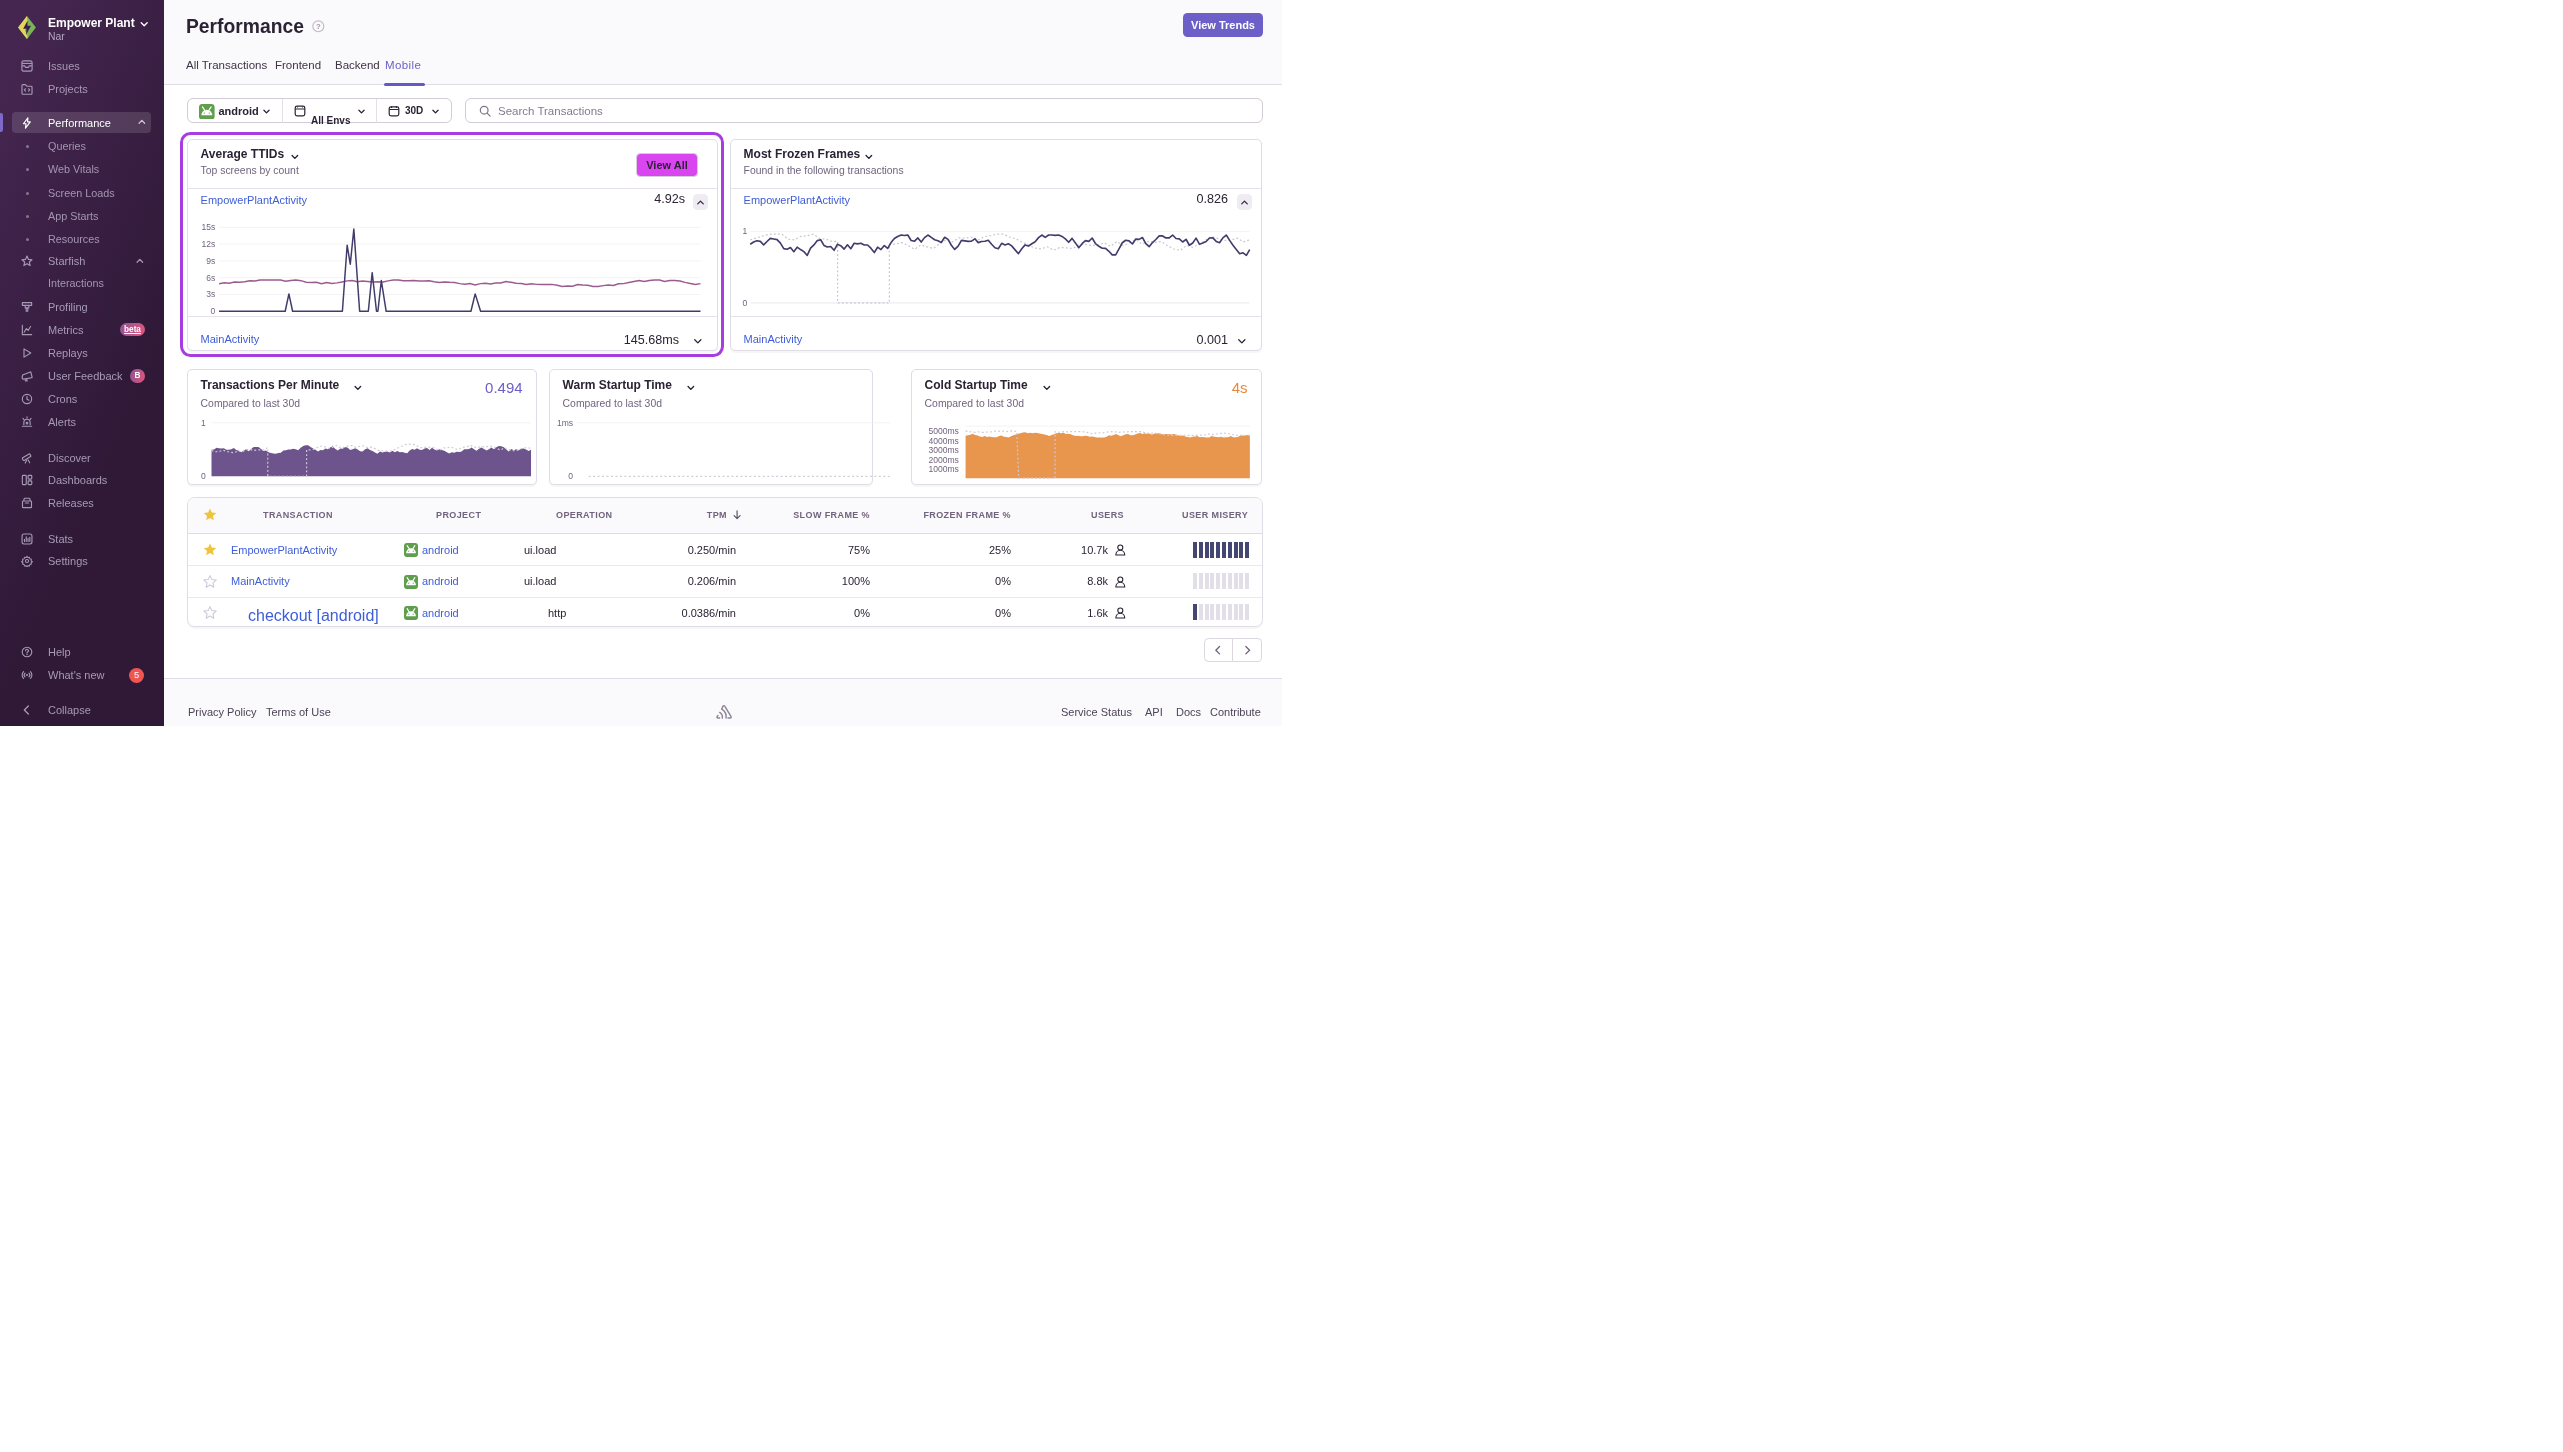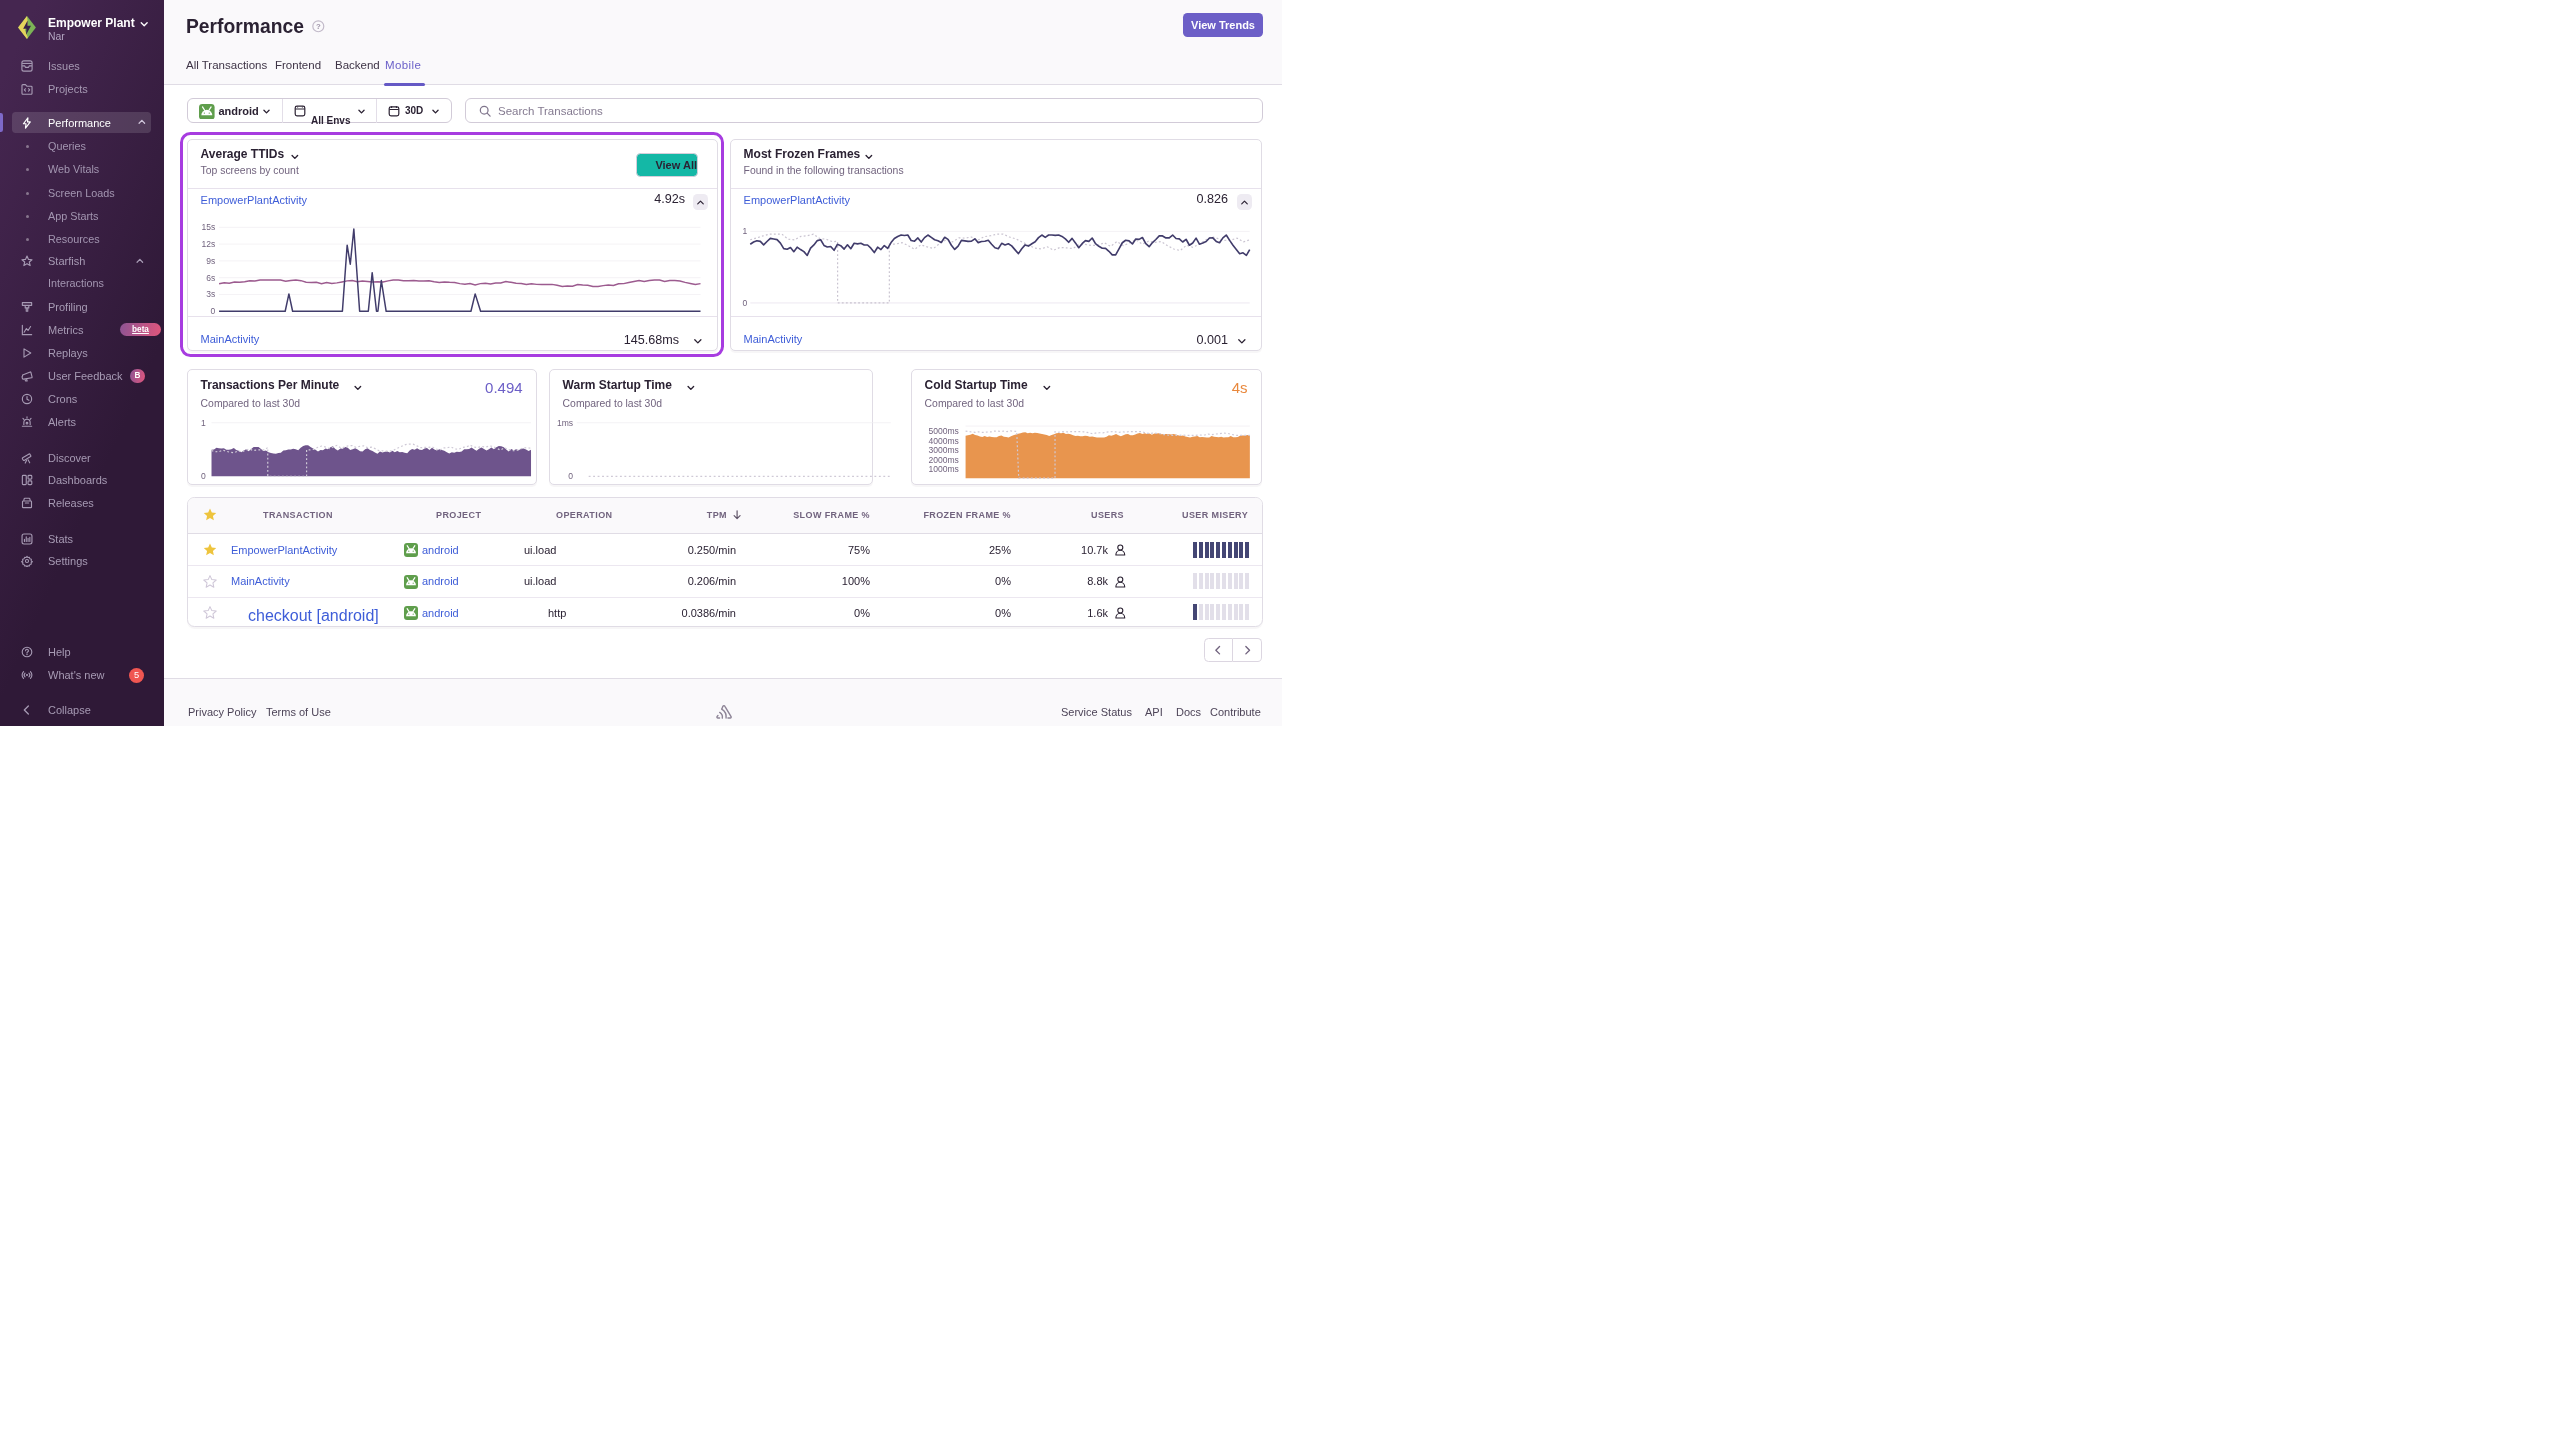--- a/index.html
+++ b/index.html
@@ -99,21 +99,21 @@
       </svg>
       <span class="lbl">Profiling</span>
     </div>
   <div class="nav-item" style="top:320px">
       <svg class="ico" viewBox="0 0 16 16" fill="none" stroke="#a79bb4" stroke-width="1.5">
         <path d="M1.8,1.8 v12.4 h12.4" stroke-linecap="round"></path>
         <path d="M4.2,11 L7.2,6 L9.4,8.6 L12.8,3.4" stroke-linecap="round" stroke-linejoin="round"></path>
       </svg>
       <span class="lbl">Metrics</span>
     </div>
-  <div class="pill" style="left:120px;top:323px;width:41px;height:13.4px;line-height:13.4px;text-decoration:underline;">beta</div>
+  <div class="pill" style="left:120px;top:323px;width:25px;height:13.4px;line-height:13.4px;text-decoration:underline;">beta</div>
   <div class="nav-item" style="top:343px">
       <svg class="ico" viewBox="0 0 16 16" fill="none" stroke="#a79bb4" stroke-width="1.5">
         <path d="M4,2.5 L13,8 L4,13.5 Z" stroke-linejoin="round"></path>
       </svg>
       <span class="lbl">Replays</span>
     </div>
   <div class="nav-item" style="top:366px">
       <svg class="ico" viewBox="0 0 16 16" fill="none" stroke="#a79bb4" stroke-width="1.5">
         <path d="M1.6,5.6 L11.8,1.6 a0.7,0.7 0 0 1 0.9,0.5 l1.6,6.4 a0.7,0.7 0 0 1 -0.6,0.9 L3.2,11.2 a1.6,1.6 0 0 1 -1.9,-1.2 l-0.3,-1.2 a1.6,1.6 0 0 1 0.6,-1.7 Z" stroke-linejoin="round" transform="translate(0.5,1)"></path>
         <path d="M5.4,12.6 l0.6,2 h2.2 l-0.8,-2.8" stroke-linejoin="round"></path>
@@ -254,21 +254,21 @@
 </div>
 
 <div class="abs" style="left:180px;top:132px;width:544px;height:225px;border:3.7px solid #a73ce0;border-radius:10.4px;z-index:3;"></div>
 
 <div class="card" style="left:187px;top:139px;width:531px;height:212px;">
   <span class="ctitle" style="top:6.7px">Average TTIDs</span>
   <svg class="abs" style="left:102px;top:12px" width="9.7" height="9.7" viewBox="0 0 14 14">
       <path d="M3,5 L7,9.2 L11,5" fill="none" stroke="#2b2233" stroke-width="2" stroke-linecap="round" stroke-linejoin="round"></path>
     </svg>
   <span class="csub" style="top:25px">Top screens by count</span>
-  <div class="abs" style="left:448px;top:12.6px;width:62px;height:24px;border:0.7px solid #d5cfdb;border-radius:4.5px;font-size:11px;font-weight:bold;color:#2b2233;text-align:right;line-height:23px;background:#14b8a6;">View All</div>
+  <div class="abs" style="left:448px;top:12.6px;width:62px;height:24px;border:0.7px solid #d5cfdb;border-radius:4.5px;font-size:11px;font-weight:bold;color:#2b2233;text-align:center;line-height:23px;background:#d946ef;">View All</div>
   <div class="abs" style="left:0;top:48px;width:100%;border-top:0.7px solid #e7e1ec;"></div>
   <span class="abs link" style="left:12.6px;top:54px;font-size:11px;">EmpowerPlantActivity</span>
   <span class="abs" style="right:32px;top:52px;font-size:12.6px;color:#2b2233;">4.92s</span>
   <div class="abs" style="left:505px;top:54px;width:15px;height:15.6px;background:#eeebf2;border-radius:4.5px;"></div>
   <svg class="abs" style="left:508px;top:59px" width="9" height="7.4" viewBox="0 0 14 12">
       <path d="M2.5,8 L7,3.4 L11.5,8" fill="none" stroke="#2b2233" stroke-width="1.9" stroke-linecap="round" stroke-linejoin="round"></path>
     </svg>
   <svg class="abs" style="left:11px;top:80px" width="503" height="102" viewBox="0 0 677 137">
     <g stroke="#f0edf2" stroke-width="1">
       <line x1="27" y1="9.7" x2="675" y2="9.7"></line>

